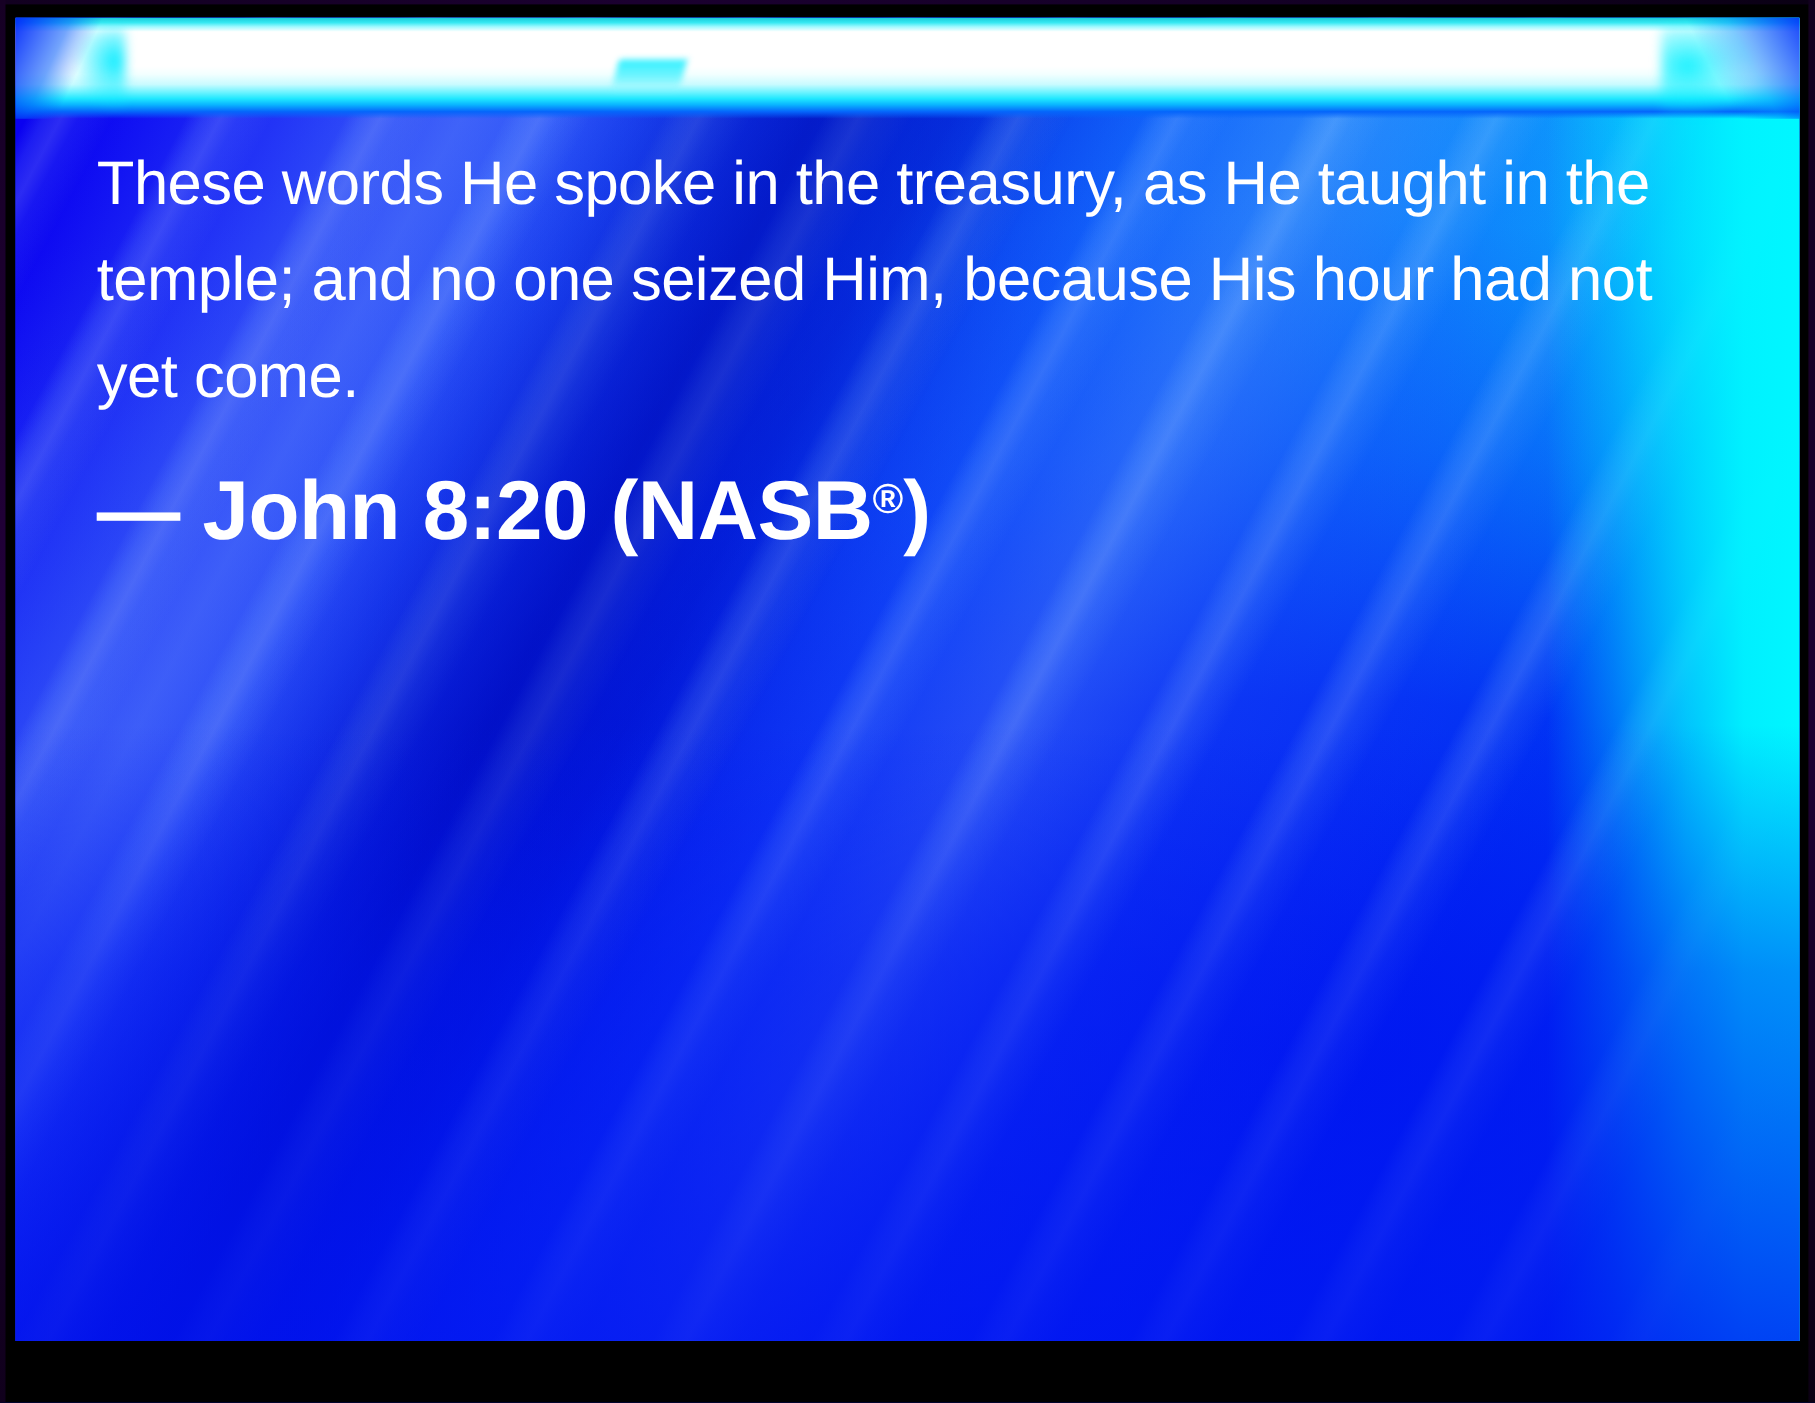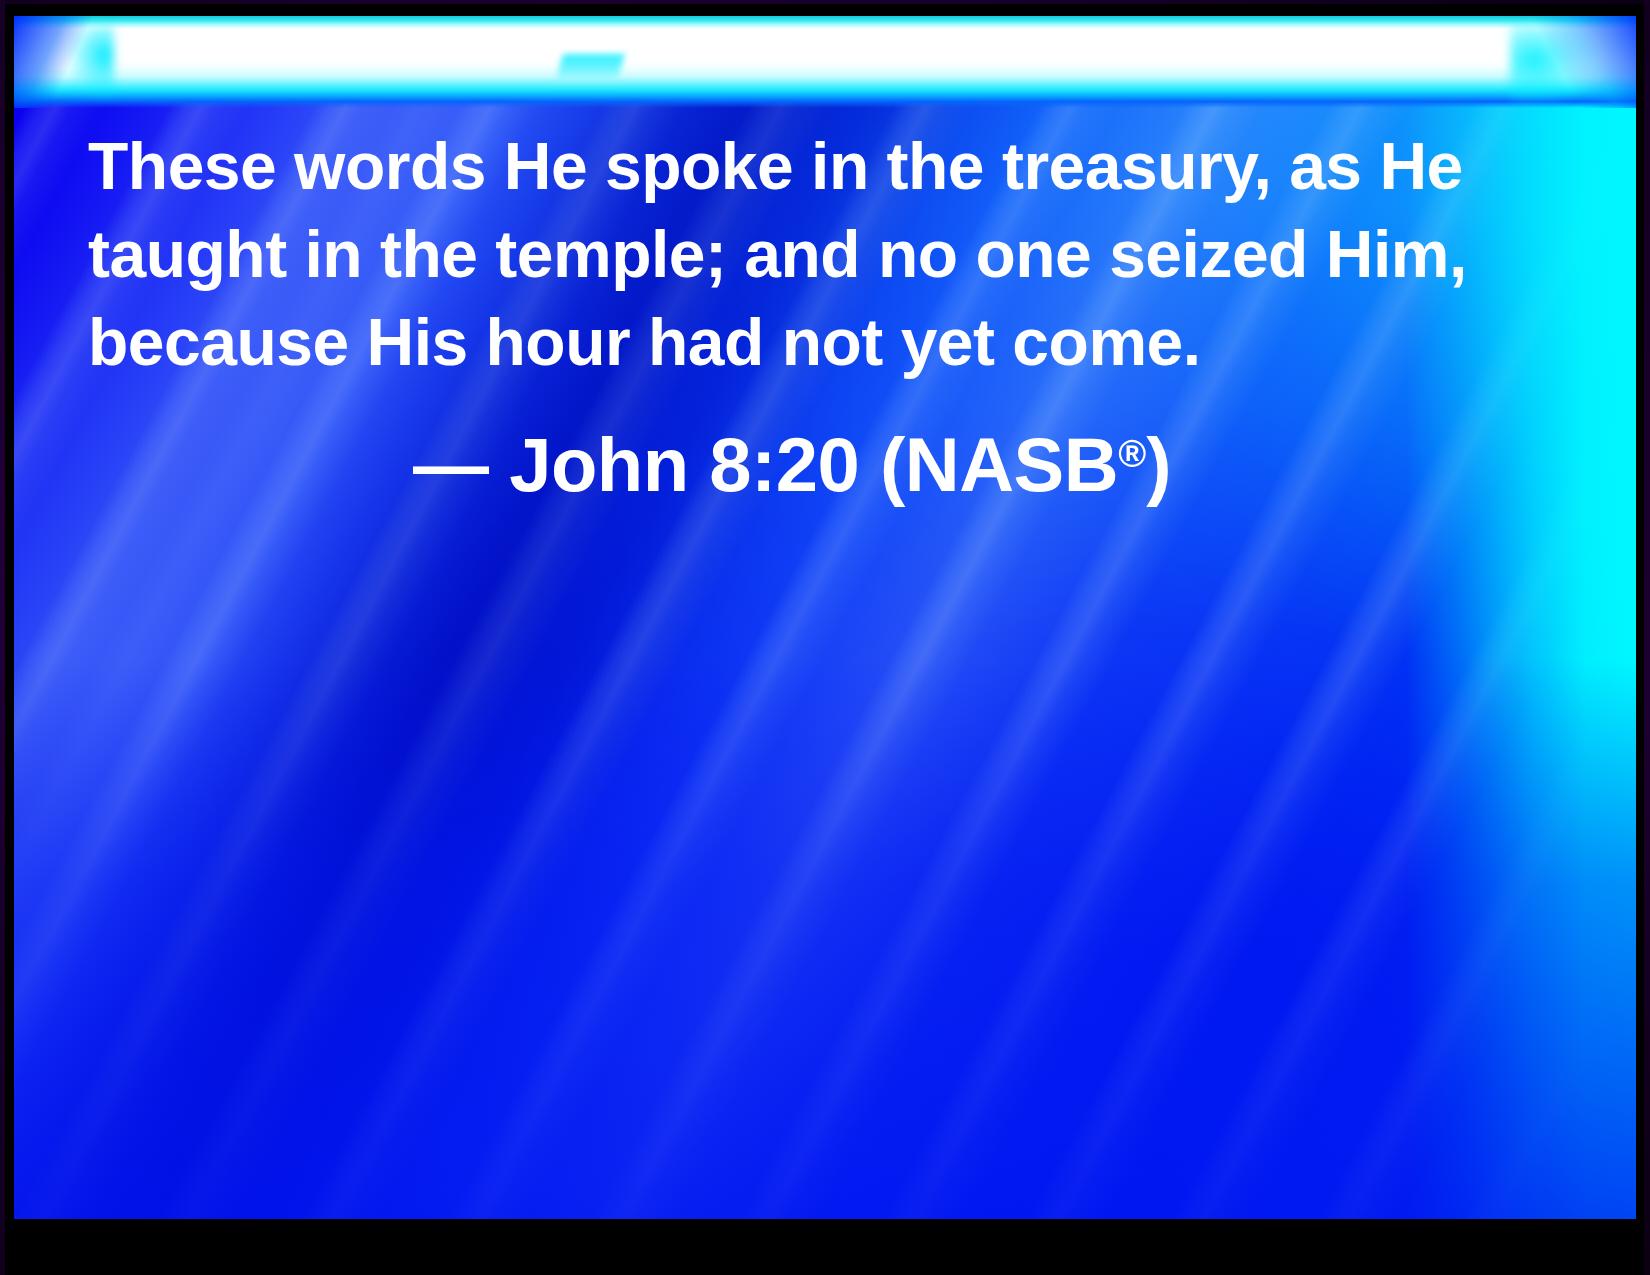--- a/index.html
+++ b/index.html
@@ -236,31 +236,31 @@
     position: absolute;
     left: 74px;
     top: 106px;
     width: 1420px;
     z-index: 5;
   }
   .verse-text {
     margin: 0;
     color: #ffffff;
     font-family: "Liberation Sans Narrow", "Liberation Sans", "DejaVu Sans Condensed", "DejaVu Sans", sans-serif;
-    font-weight: bold;
-    font-size: 66px;
+    font-weight: normal;
+    font-size: 56px;
     line-height: 88px;
     letter-spacing: -0.5px;
     white-space: pre-wrap;
     text-rendering: optimizeLegibility;
   }
   .attribution {
     margin: 24px 0 0 0;
     color: #ffffff;
-    text-align: center;
+    text-align: left;
     padding-right: 12px;
     font-family: "Liberation Sans Narrow", "Liberation Sans", "DejaVu Sans Condensed", "DejaVu Sans", sans-serif;
     font-weight: bold;
     font-size: 76px;
     line-height: 88px;
     letter-spacing: -0.5px;
   }
   .attribution .reg {
     font-size: 0.5em;
     vertical-align: 0.62em;

